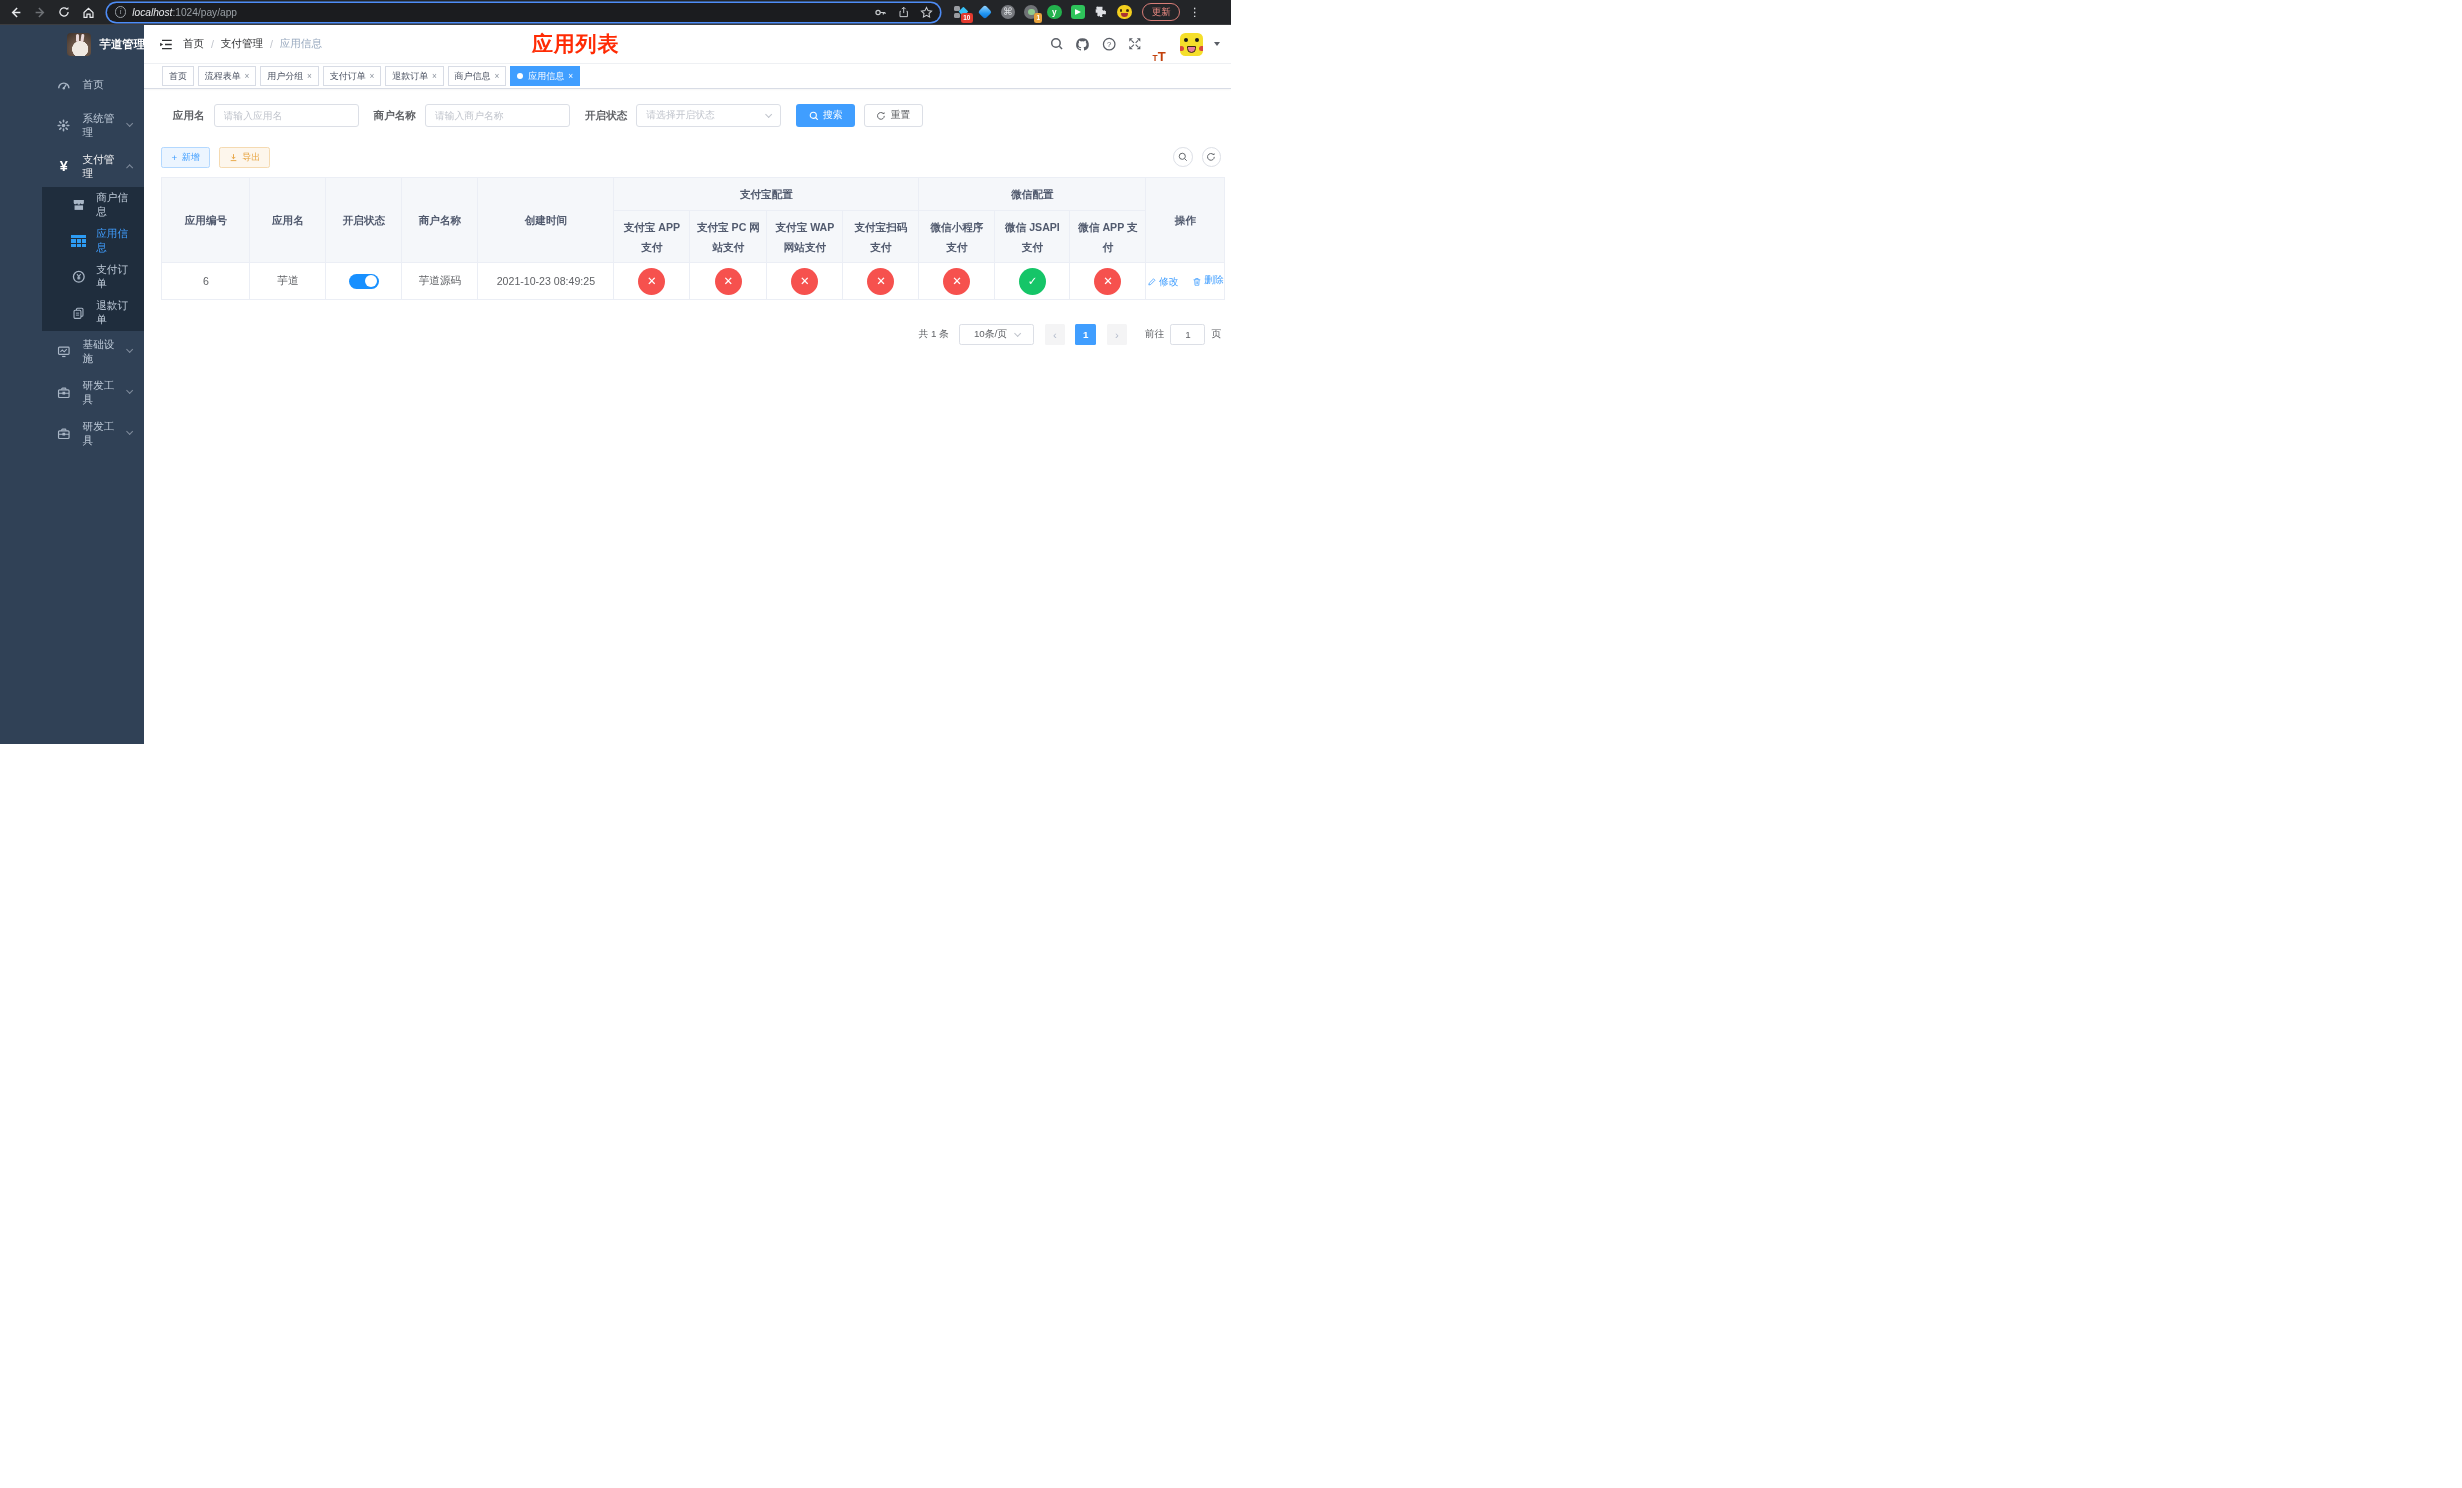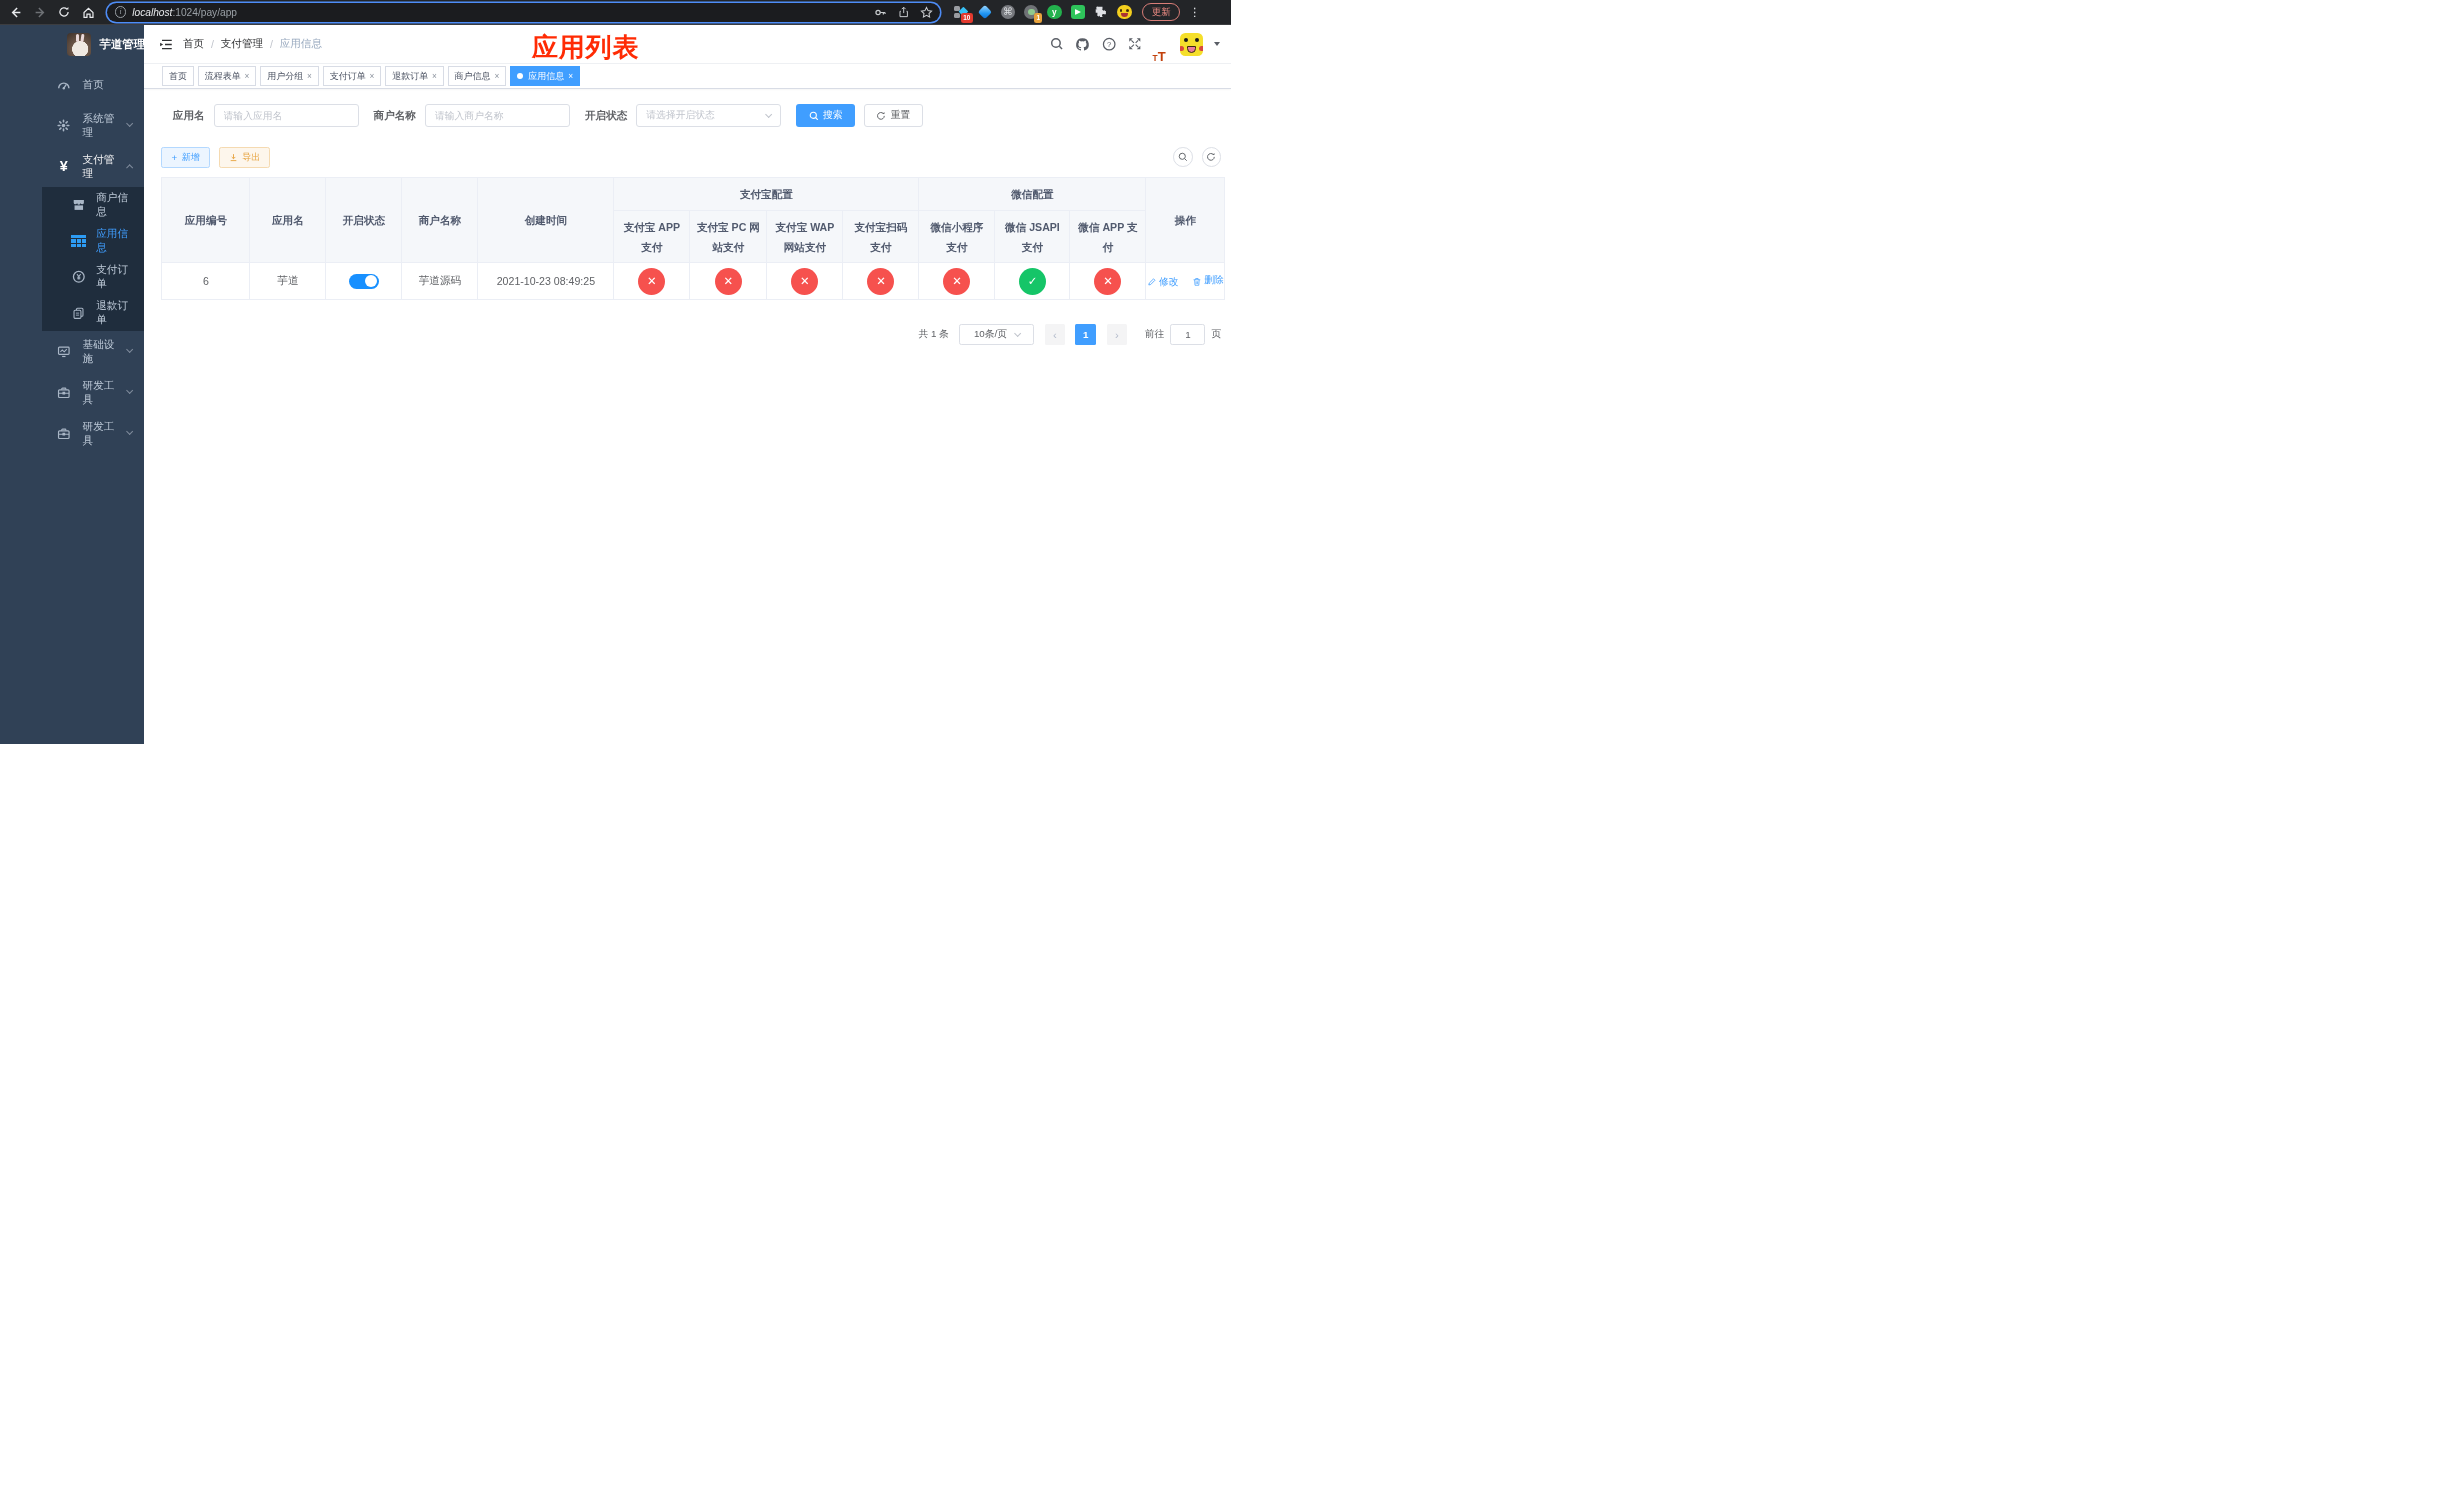--- a/index.html
+++ b/index.html
@@ -63,21 +63,21 @@
   .grid-icon { display:grid; grid-template-columns:repeat(3,4.5px); grid-template-rows:3.8px 3.8px 3.8px; gap:0.8px; }
   .grid-icon i { background:#2d9cf4; } .grid-icon i.hd { grid-column:1/4; }
 
   
   .main { flex:1; display:flex; flex-direction:column; min-width:0; background:#fff; position:relative; }
   .navbar { height:39px; display:flex; align-items:center; padding:0 10.6px 0 9px; border-bottom:0.8px solid #eef0f3; position:relative; }
   .hamburger { width:27px; height:27px; display:flex; align-items:center; justify-content:center; color:#303133; }
   .breadcrumb { display:flex; align-items:center; gap:6.8px; font-size:10.6px; margin-left:3px; color:#303133; }
   .breadcrumb .sep { color:#c0c4cc; }
   .breadcrumb .current { color:#97a8be; }
-  .annotation { position:absolute; left:388px; top:4.5px; font-size:26px; font-weight:700; color:#ff2b04; letter-spacing:0.8px; }
+  .annotation { position:absolute; left:388px; top:4.5px; font-size:21px; font-weight:700; color:#ff2b04; letter-spacing:0.8px; }
   .nav-right { margin-left:auto; display:flex; align-items:center; gap:11.4px; color:#5a5e66; }
   .icon-btn { display:flex; align-items:center; justify-content:center; }
   .tt { font-weight:700; color:#c2410c; font-size:13px;margin-top:24px; }
   .tt small { font-size:8.3px; font-weight:700; }
   .avatar-pika { width:23px; height:23px; border-radius:5.3px; background:#f5df2b; position:relative; overflow:hidden; margin-left:3px; }
   .avatar-pika i { position:absolute; top:5.3px; width:4.5px; height:4.5px; border-radius:50%; background:#1a1a1a; }
   .avatar-pika i:first-child { left:3.8px; } .avatar-pika i + i { right:3.8px; }
   .avatar-pika u { position:absolute; bottom:2.3px; left:6.8px; width:9px; height:6.8px; background:#e87c9c; border:1.1px solid #3a2a10; border-radius:0 0 7.6px 7.6px; }
   .avatar-pika b { position:absolute; bottom:4.5px; width:5.3px; height:5.3px; border-radius:50%; background:#d8493e; }
   .avatar-pika b:first-of-type { left:-1.5px; } .avatar-pika b + b { right:-1.5px; }

